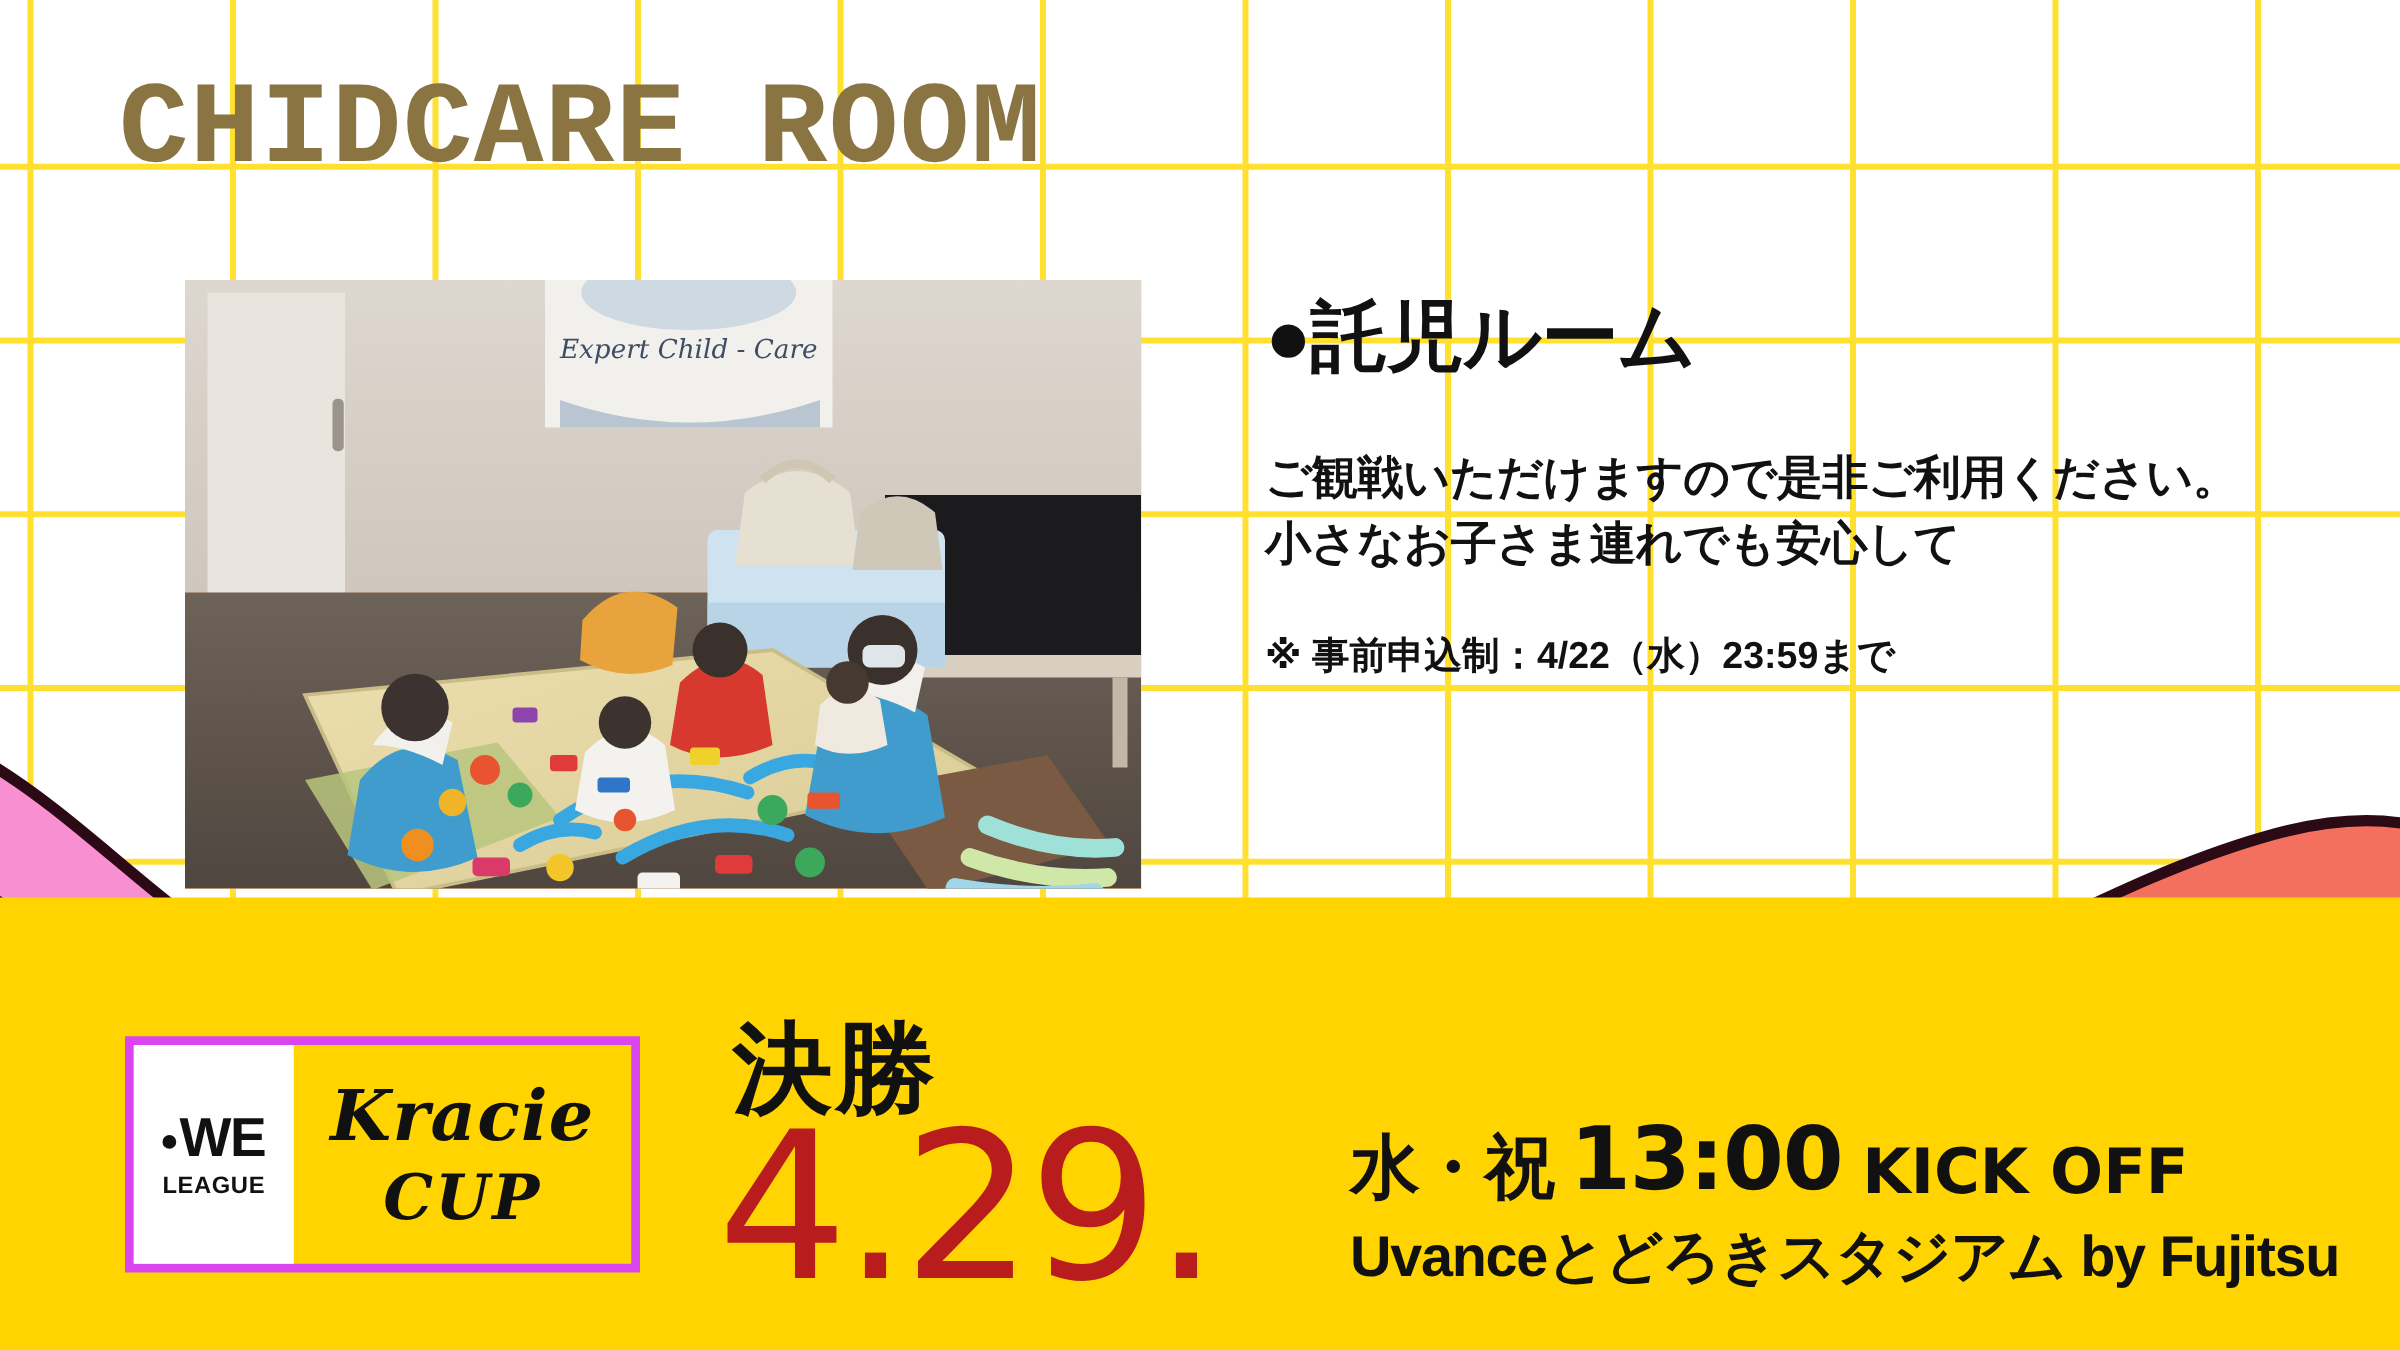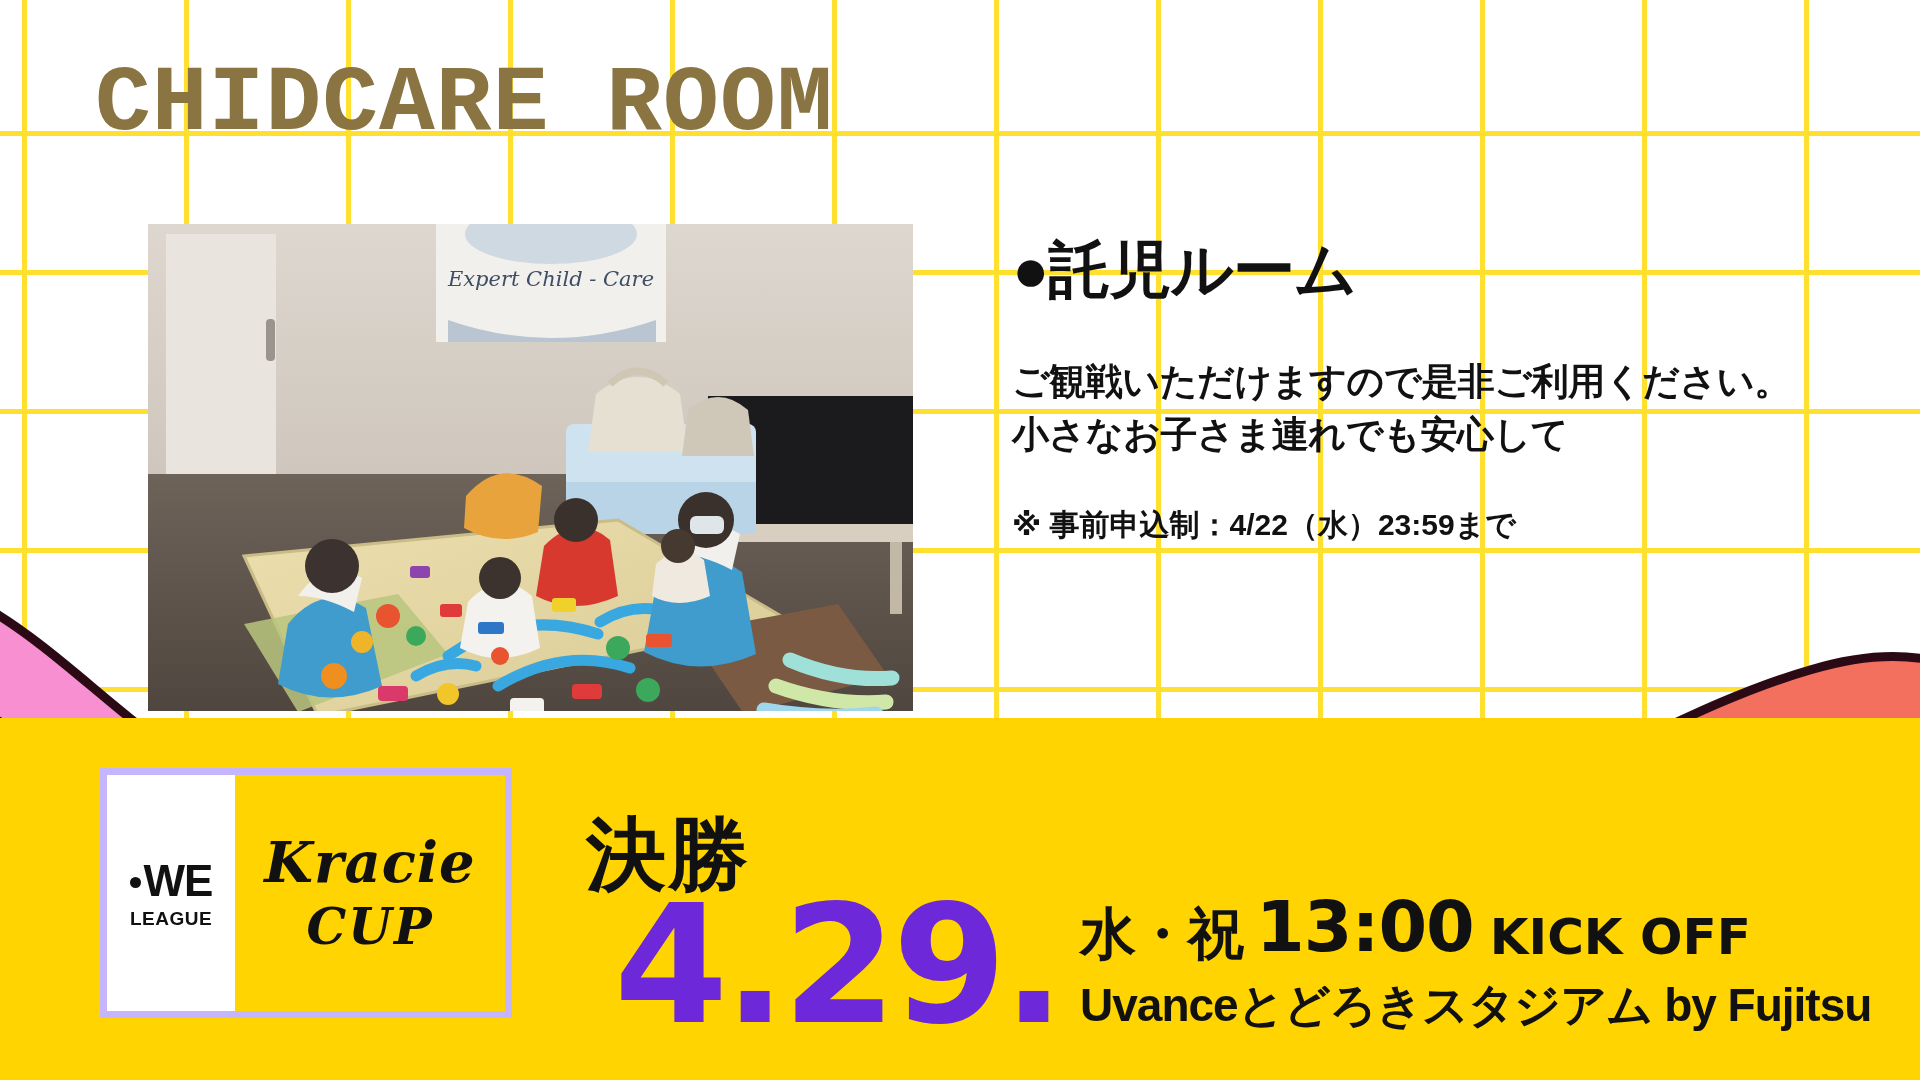--- a/index.html
+++ b/index.html
@@ -75,22 +75,22 @@
 
   
   .band{
     position:absolute;left:0;bottom:0;width:1920px;height:362px;
     background:#ffd400;
   }
 
   
   .logo{
     position:absolute;left:100px;bottom:62px;
-    width:412px;height:250px;
-    border:7px solid #c4b5fd;
+    width:412px;height:189px;
+    border:7px solid #d946ef;
     box-sizing:border-box;
     display:flex;align-items:stretch;
   }
   .logo-we{
     width:128px;background:#ffffff;color:#111;
     display:flex;flex-direction:column;align-items:center;justify-content:center;
     padding:0 4px;box-sizing:border-box;
   }
   .logo-we-top{
     font-size:44px;font-weight:bold;line-height:1;letter-spacing:-1px;
@@ -119,24 +119,23 @@
     margin-top:12px;letter-spacing:2px;
   }
 
   
   .dateblock{position:absolute;left:574px;bottom:38px;width:520px;}
   .kesshou{
     font-size:80px;font-weight:bold;color:#111;line-height:1;
     letter-spacing:2px;margin-left:12px;
   }
   .bigdate{
-    font-size:164px;font-weight:bold;color:#6d28d9;line-height:0.92;
+    font-size:164px;font-weight:normal;color:#b91c1c;line-height:0.92;
     letter-spacing:-4px;margin-top:-4px;
     font-family:"DejaVu Sans","Liberation Sans",sans-serif;
-    margin-left:40px;
   }
 
   
   .kickoff{position:absolute;left:1080px;bottom:52px;width:840px;}
   .ko-row{display:flex;align-items:flex-end;white-space:nowrap;}
   .ko-day{font-size:56px;font-weight:bold;color:#111;line-height:1;letter-spacing:-2px;}
   .ko-time{
     font-size:70px;font-weight:bold;color:#111;line-height:1;margin-left:14px;
     letter-spacing:-1px;font-family:"DejaVu Sans","Liberation Sans",sans-serif;
   }

